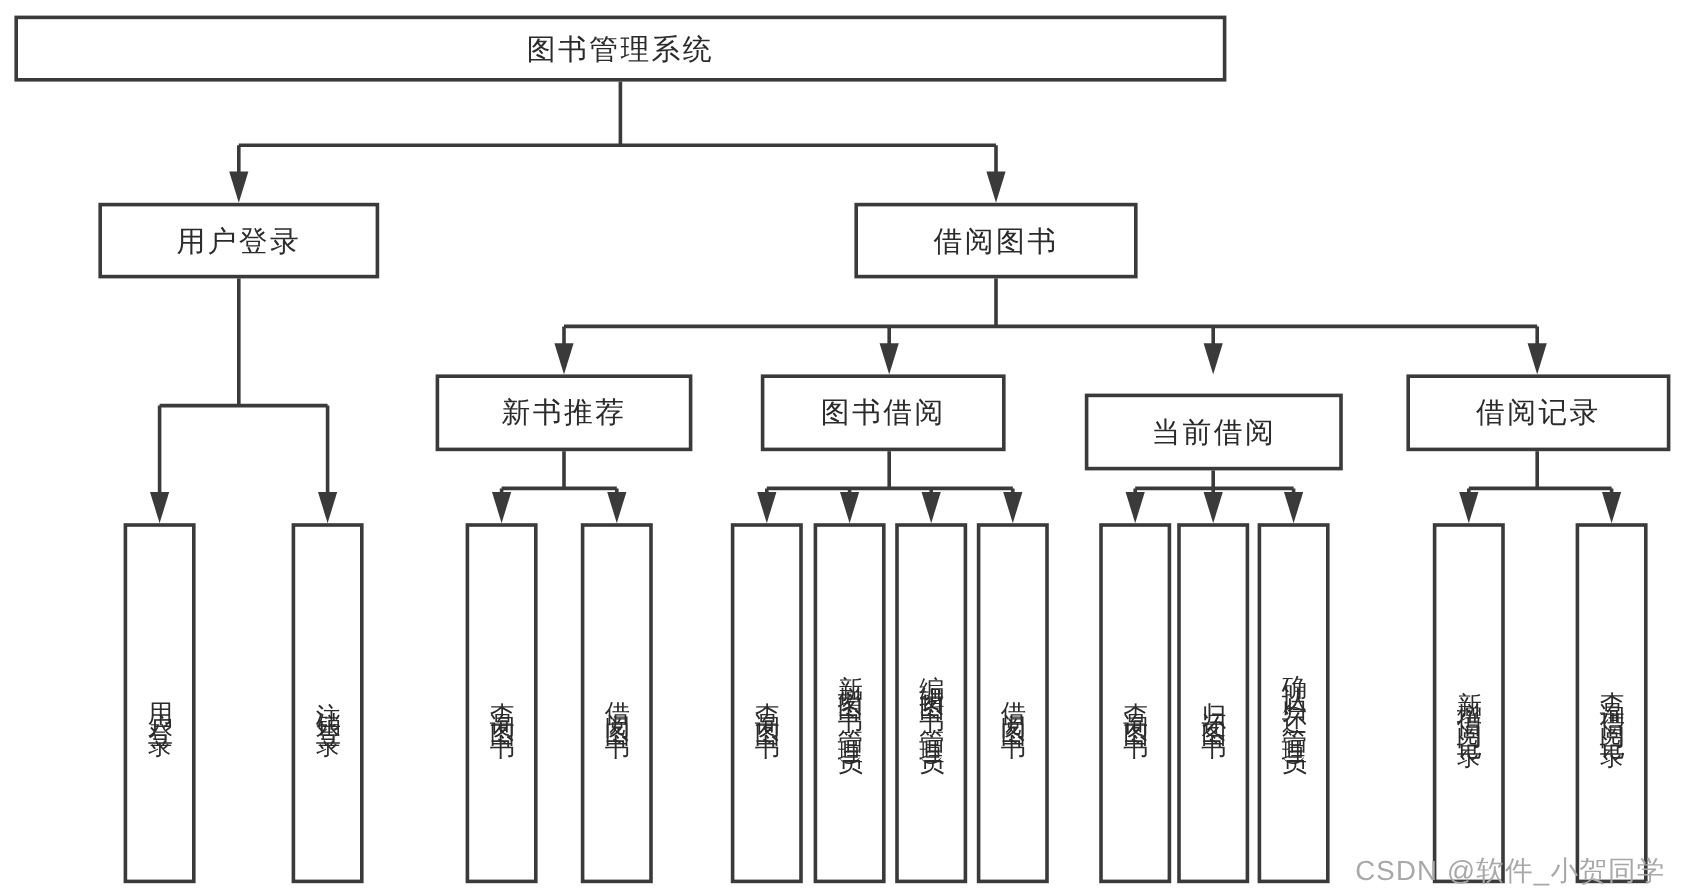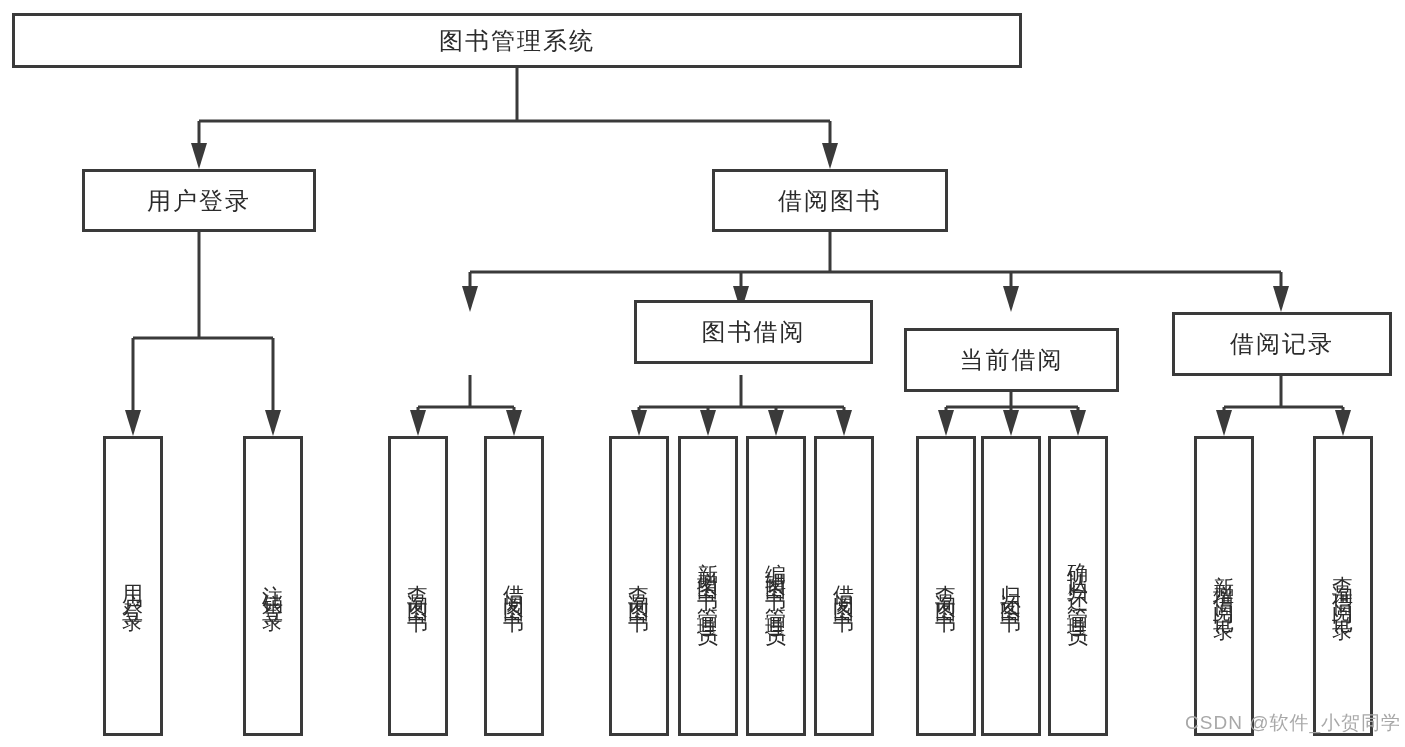--- a/index.html
+++ b/index.html
@@ -42,22 +42,22 @@
     writing-mode:vertical-rl;
     text-orientation:mixed;
     font-size:21px;
     letter-spacing:9px;
     line-height:1.1;
     color:var(--text);
     white-space:nowrap;
   }
   .watermark{
     position:absolute;
-    right:4px;top:710px;
-    font-size:19px;
+    right:17px;top:710px;
+    font-size:23px;
     color:var(--watermark);
     letter-spacing:1px;
     z-index:5;
     white-space:nowrap;
   }
 </style>
 </head>
 <body>
 
 <div class="canvas">
@@ -105,21 +105,24 @@
     <span>图书管理系统</span>
   </div>
 
   <div class="node" style="left:82px;top:169px;width:234px;height:63px;">
     <span>用户登录</span>
   </div>
   <div class="node" style="left:712px;top:169px;width:236px;height:63px;">
     <span>借阅图书</span>
   </div>
 
-  <div class="node" style="left:634px;top:300px;width:239px;height:64px;">
+  <div class="node" style="left:363px;top:312px;width:214px;height:64px;">
+    <span>新书推荐</span>
+  </div>
+  <div class="node" style="left:634px;top:312px;width:204px;height:64px;">
     <span>图书借阅</span>
   </div>
   <div class="node" style="left:904px;top:328px;width:215px;height:64px;">
     <span>当前借阅</span>
   </div>
   <div class="node" style="left:1172px;top:312px;width:220px;height:64px;text-align:center;">
     <span>借阅记录</span>
   </div>
 
   <div class="leaf" style="left:103px;">

